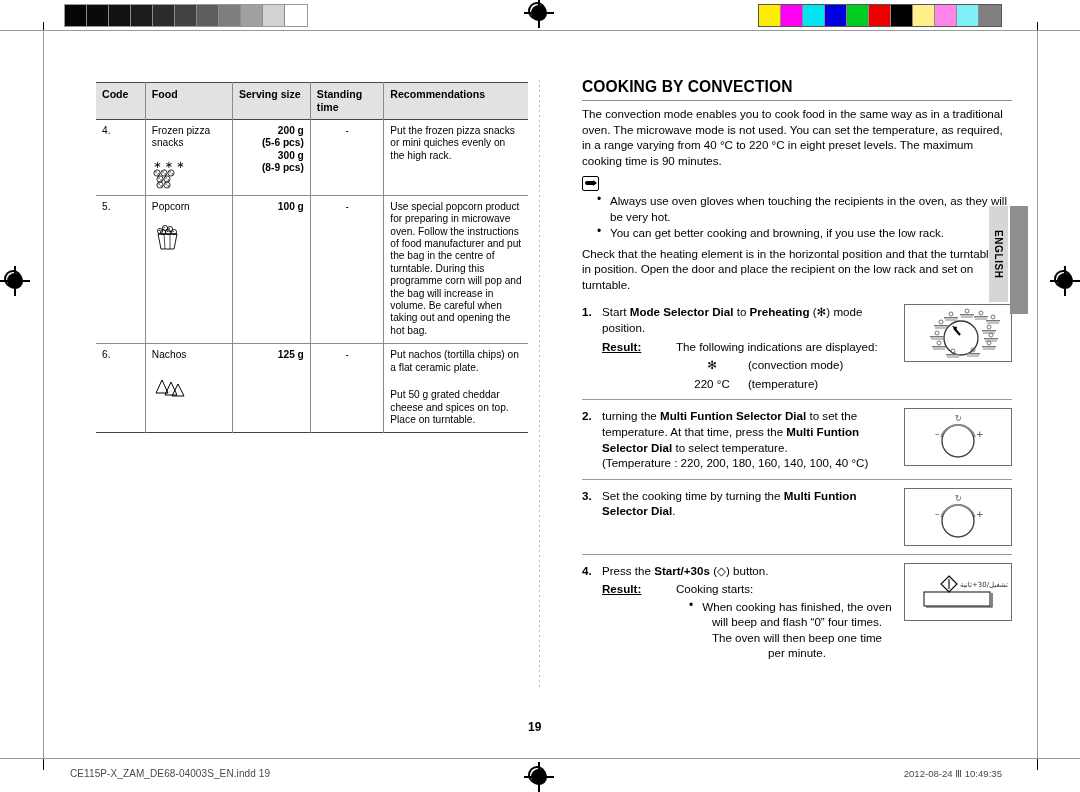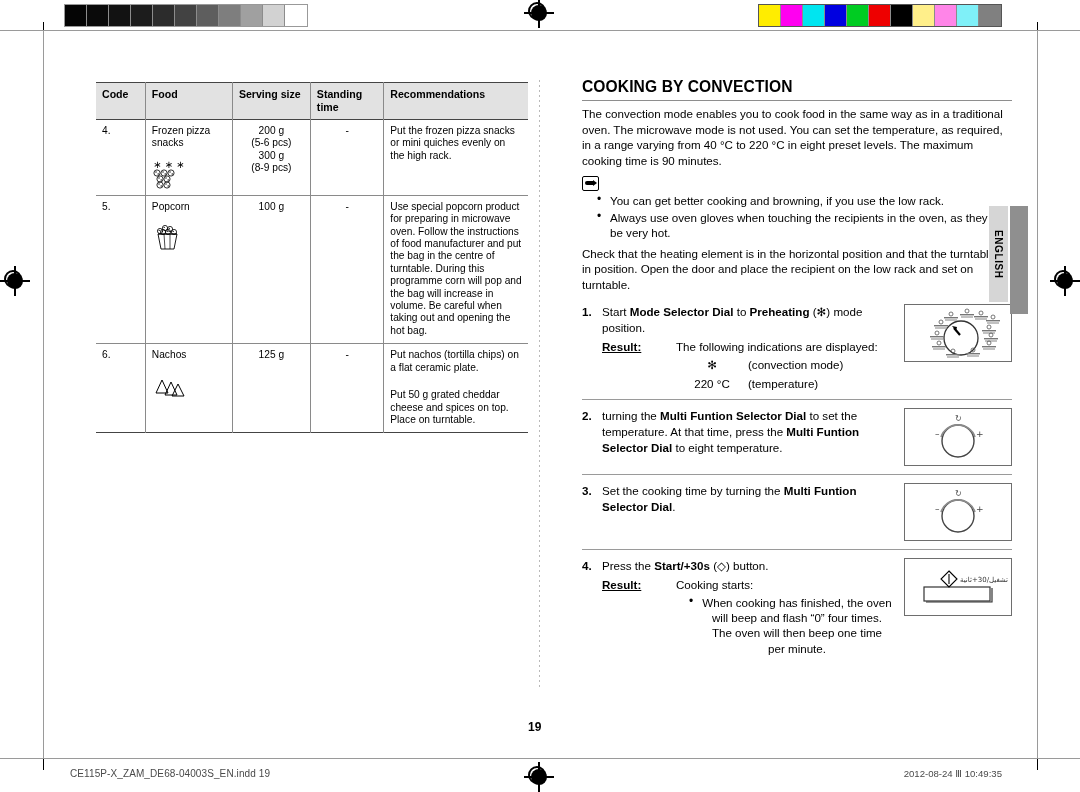--- a/index.html
+++ b/index.html
@@ -87,21 +87,21 @@
     padding: 5px 6px 6px 6px;
     border-right: 1px solid #8a8a8a;
     vertical-align: top;
   }
   #food-table td:last-child { border-right: none; }
   #food-table tbody tr { border-bottom: 1px solid #8a8a8a; }
   #food-table tbody tr:last-child { border-bottom: 1.4px solid #444; }
 
   .c-code { width: 42px; }
   .c-food { width: 92px; }
-  .c-size { width: 78px; text-align: center; }
+  .c-size { width: 78px; text-align: right; font-weight: bold; }
   .c-time { width: 68px; text-align: center; }
   .c-rec  { width: 150px; }
 
   .food-icon { display: block; margin-top: 9px; height: 30px; }
 
   
   #right-col { position: absolute; left: 582px; top: 44px; width: 430px; }
 
   h1#section-title {
     font-size: 15.6px;
@@ -416,22 +416,22 @@
 
     <h1 id="section-title">COOKING BY CONVECTION</h1>
 
     <p class="body-par">The convection mode enables you to cook food in the same way as in a traditional oven. The microwave mode is not used. You can set the temperature, as required, in a range varying from 40 °C to 220 °C in eight preset levels. The maximum cooking time is 90 minutes.</p>
 
     <div class="note-row">
       <div class="hand-icon"></div>
     </div>
 
     <ul class="bullets" id="safety-bullets">
+        <li>Always use oven gloves when touching the recipients in the oven, as they will be very hot.</li>
         <li>You can get better cooking and browning, if you use the low rack.</li>
-        <li>Always use oven gloves when touching the recipients in the oven, as they will be very hot.</li>
       </ul>
 
     <p class="body-par">Check that the heating element is in the horizontal position and that the turntable is in position. Open the door and place the recipient on the low rack and set on turntable.</p>
 
     <div id="steps-container">
         <div class="step first">
           <div class="step-num">1.</div>
           <div class="step-body">
             <div class="step-text"><span>Start </span><b>Mode Selector Dial</b><span> to </span><b>Preheating</b><span> (✻) mode position.</span></div>
             <div class="result-block">
@@ -487,21 +487,22 @@
               <rect x="29" y="20" width="14" height="1.4" fill="#777"></rect>
               <rect x="30" y="22.4" width="12" height="1.2" fill="#999"></rect>
               <circle cx="46" cy="9" r="2" fill="none" stroke="#555" stroke-width="0.8"></circle>
               <rect x="39" y="12" width="14" height="1.4" fill="#777"></rect>
               <rect x="40" y="14.4" width="12" height="1.2" fill="#999"></rect>
             </svg></div>
         </div>
         <div class="step">
           <div class="step-num">2.</div>
           <div class="step-body">
-            <div class="step-text"><span>turning the </span><b>Multi Funtion Selector Dial</b><span> to set the temperature. At that time, press the </span><b>Multi Funtion Selector Dial</b><span> to eight temperature.</span></div>
+            <div class="step-text"><span>turning the </span><b>Multi Funtion Selector Dial</b><span> to set the temperature. At that time, press the </span><b>Multi Funtion Selector Dial</b><span> to select temperature.</span></div>
+            <div class="step-text">(Temperature : 220, 200, 180, 160, 140, 100, 40 °C)</div>
           </div>
           <div class="illus"><svg width="106" height="56" viewBox="0 0 106 56">
               <circle cx="53" cy="32" r="16" fill="none" stroke="#444" stroke-width="1.4"></circle>
               <path d="M36 28 A18 18 0 0 1 70 28" fill="none" stroke="#8a8a8a" stroke-width="1.6"></path>
               <text x="50" y="12" font-family="DejaVu Sans, sans-serif" font-size="8" fill="#555">↻</text>
               <text x="30" y="28" font-family="DejaVu Sans, sans-serif" font-size="9" fill="#444">–</text>
               <text x="71" y="28" font-family="DejaVu Sans, sans-serif" font-size="9" fill="#444">+</text>
             </svg></div>
         </div>
         <div class="step">

